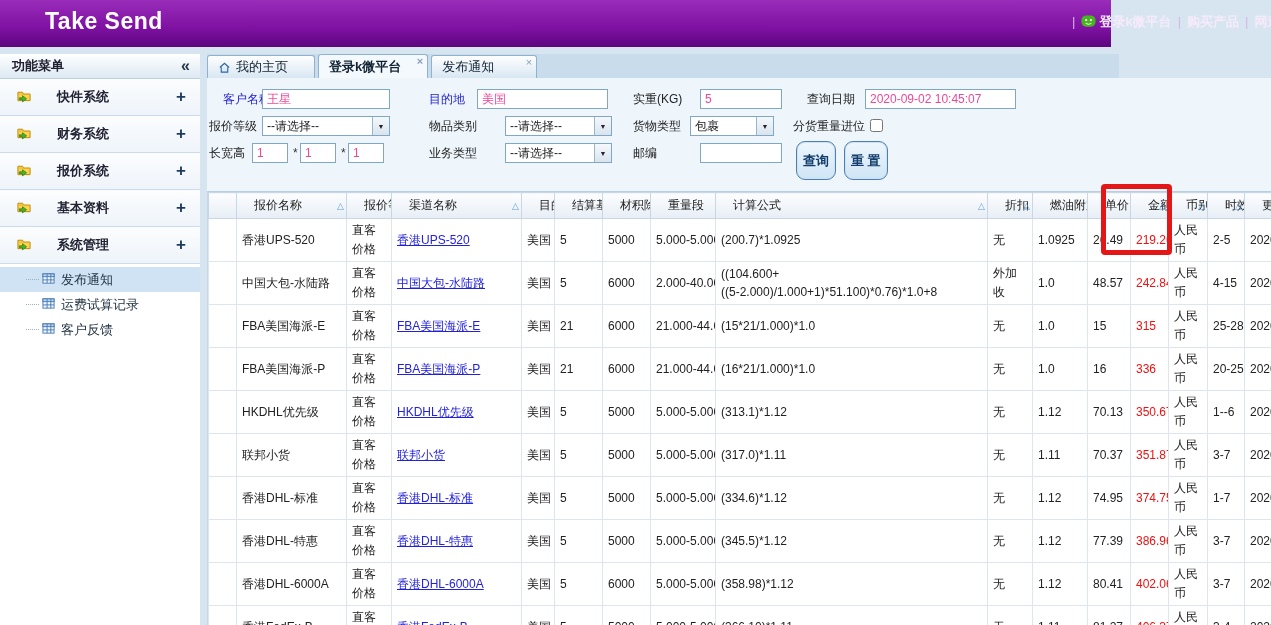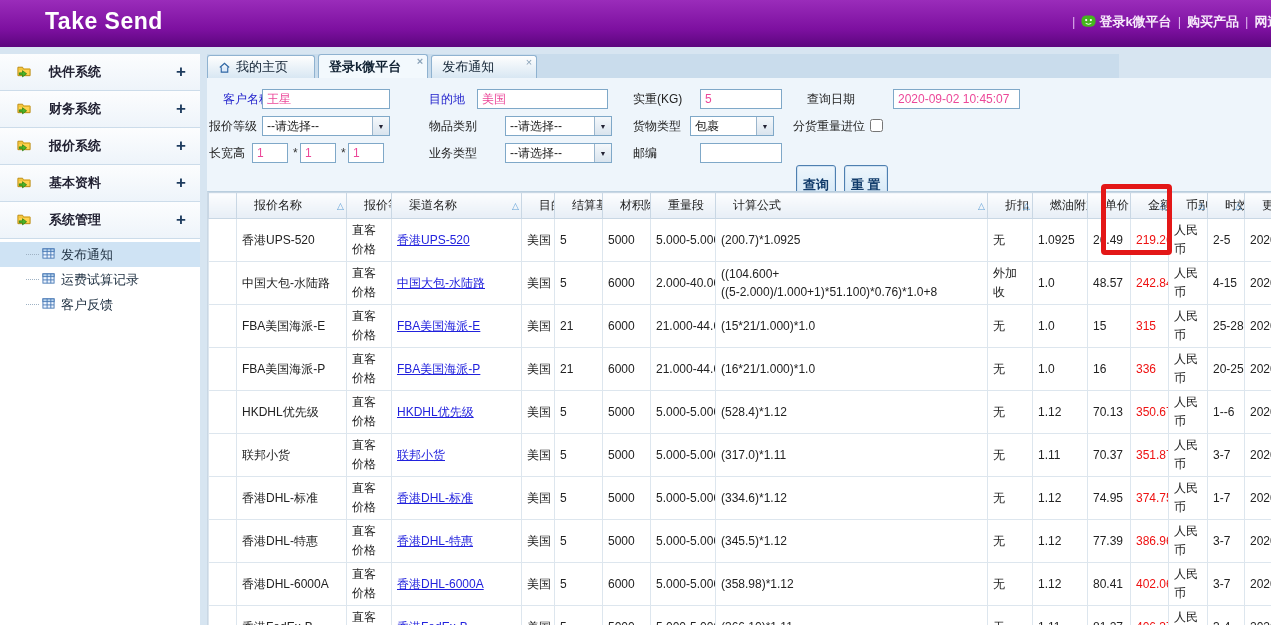--- a/index.html
+++ b/index.html
@@ -1,38 +1,38 @@
 <!DOCTYPE html>
 <html><head>
 <meta charset="utf-8">
 <style>
   * { margin:0; padding:0; box-sizing:border-box; }
   html,body { width:1271px; height:625px; overflow:hidden; }
   body { font-family:"Liberation Sans","DejaVu Sans",sans-serif; background:#d7e5f1; }
   #page { position:relative; width:1271px; height:625px; }
 
   
-  .topbar { position:absolute; left:0; top:0; width:1271px; height:47px;
+  .topbar { position:absolute; left:0; top:0; width:1111px; height:47px;
     background:linear-gradient(180deg,#9a2cba 0%,#7d10a0 62%,#5c067e 100%); }
   .brand { position:absolute; left:45px; top:8px; color:#fff; font-size:23px; font-weight:bold; letter-spacing:.5px; }
   .toplinks { position:absolute; left:1066px; top:13px; white-space:nowrap; font-size:13px; font-weight:bold; color:#f7ebfb; }
   .toplinks .sep { color:#dcb2ec; margin:0 6px; font-weight:normal; }
   .toplinks .tlink { color:#f7ebfb; cursor:pointer; }
   .toplinks svg { vertical-align:-3px; margin-right:3px; }
 
   
   .sidebar { position:absolute; left:0; top:54px; width:200px; height:571px; background:#fff; }
   .side-header { height:25px; display:flex; align-items:center; justify-content:space-between;
     padding:0 10px 0 12px; background:linear-gradient(#feffff,#dde9f3); border-bottom:1px solid #bed0e0;
     font-size:13px; font-weight:bold; color:#223; }
   .collapse { font-size:16px; font-weight:bold; color:#234; cursor:pointer; line-height:1; }
   .side-group { height:37px; display:flex; align-items:center; padding:0 14px 0 16px;
     background:linear-gradient(#fcfdfe,#eef4fa); border-bottom:1px solid #ccdcea;
     font-size:13px; font-weight:bold; color:#223; cursor:pointer; }
-  .side-group .glabel { flex:1; margin-left:17px; }
+  .side-group .glabel { flex:1; margin-left:25px; }
   .side-group .gstate { font-size:17px; font-weight:bold; color:#1d3b5e; }
   .side-children { padding:3px 0 4px; background:#fff; }
   .side-child { height:25px; display:flex; align-items:center; padding-left:26px; font-size:13px; color:#234; cursor:pointer; }
   .side-child .dots { width:13px; border-bottom:1px dotted #9fb2c4; margin-right:3px; }
   .side-child .clabel { margin-left:6px; }
   .side-child.selected { background:#cfe3f4; }
 
   
   .tabbar { position:absolute; left:207px; top:54px; width:912px; height:24px; background:#c9dcec;
     display:flex; align-items:flex-end; }
@@ -50,22 +50,22 @@
   .finput { position:absolute; height:20px; border:1px solid #7fa8c8; background:#fff; font-size:12px;
     padding:0 4px; color:#ec4899; font-family:inherit; }
   .selbox { position:absolute; height:20px; border:1px solid #7fa8c8; background:#fff; font-size:12px; color:#222; }
   .selbox .seltext { position:absolute; left:4px; top:0; line-height:18px; white-space:nowrap; }
   .selbox .selbtn { position:absolute; right:0; top:0; bottom:0; width:17px;
     background:linear-gradient(#f5f8fb,#d9e4ee); border-left:1px solid #9ab5cc;
     display:flex; align-items:center; justify-content:center; font-size:7px; color:#223; cursor:pointer; }
   .star { position:absolute; font-size:12px; color:#333; }
   .fcheck { position:absolute; width:13px; height:13px; cursor:pointer; }
   .fbtn { position:absolute; height:39px; background:linear-gradient(#eef6fc,#cfe5f6);
-    border:1px solid #4e7fb0; border-radius:3px; color:#123c6b; font-size:13px; font-weight:bold;
-    padding:0 6px; cursor:pointer; box-shadow:inset 0 0 0 1px #cfe2f2; font-family:inherit;margin-top:24px; }
+    border:1px solid #4e7fb0; border-radius:9px; color:#123c6b; font-size:13px; font-weight:bold;
+    padding:0 6px; cursor:pointer; box-shadow:inset 0 0 0 1px #cfe2f2; font-family:inherit; }
 
   
   .tablewrap { position:absolute; left:207px; top:191px; width:1064px; height:434px; overflow:hidden;
     background:#fff; border-top:1px solid #b9cede; border-left:1px solid #c9d7e4; }
   table { border-collapse:collapse; table-layout:fixed; width:1126px; }
   th { background:linear-gradient(#fcfdfe,#e7eef6); border:1px solid #c9d7e4; font-weight:normal;
     font-size:12px; color:#222; padding:0 17px; height:26px; text-align:left; position:relative;
     white-space:nowrap; overflow:hidden; }
   th .tri { position:absolute; right:2px; top:8px; font-size:9px; color:#5f9fd6; cursor:pointer; }
   td { border:1px solid #dde6ee; font-size:12px; color:#222; padding:2px 5px; height:43px;
@@ -88,20 +88,24 @@
     <div class="brand">Take Send</div>
     <div class="toplinks"><span class="sep">|</span><span><svg width="15" height="15" viewBox="0 0 16 16">
             <rect x="0.5" y="1.5" width="15" height="12" rx="5" fill="#45b61e"></rect>
             <circle cx="5.5" cy="6.5" r="1.2" fill="#fff"></circle>
             <circle cx="10.5" cy="6.5" r="1.2" fill="#fff"></circle>
             <path d="M5 10 q3 2 6 0" stroke="#fff" stroke-width="1" fill="none"></path>
           </svg></span><span class="tlink">登录k微平台</span><span class="sep">|</span><span class="tlink">购买产品</span><span class="sep">|</span><span class="tlink">网速测试</span></div>
   </div>
 
   <div class="sidebar">
+    <div class="side-header">
+      <span>功能菜单</span>
+      <span class="collapse">«</span>
+    </div>
     <div id="side-groups">
         <div class="side-group">
           <span><svg width="16" height="15" viewBox="0 0 16 16">
               <path d="M1.5 4.5 h5 l1 2 h7 v7 h-13 z" fill="#ffd24d" stroke="#b8860b"></path>
               <path d="M1.5 6.5 h13" stroke="#e8b82e" fill="none"></path>
               <path d="M3 10.5 h3.4 V8.2 l4.4 3.3 -4.4 3.3 v-2.3 H3 z" fill="#4db327" stroke="#1d7a0d" stroke-width="0.7"></path>
             </svg></span>
           <span class="glabel">快件系统</span>
           <span class="gstate">+</span>
         </div>
@@ -201,21 +205,21 @@
 
   <div class="content">
 
     <span class="flabel blue" style="left:16px;top:11px">客户名称</span>
     <input class="finput" style="left: 55px; top: 11px; width: 128px;" value="王星">
     <span class="flabel blue" style="left:222px;top:11px">目的地</span>
     <input class="finput" style="left: 270px; top: 11px; width: 131px;" value="美国">
     <span class="flabel" style="left:426px;top:11px">实重(KG)</span>
     <input class="finput" style="left: 493px; top: 11px; width: 82px;" value="5">
     <span class="flabel" style="left:600px;top:11px">查询日期</span>
-    <input class="finput" style="left: 686px; top: 11px; width: 127px;" value="2020-09-02 10:45:07">
+    <input class="finput" style="left: 658px; top: 11px; width: 151px;" value="2020-09-02 10:45:07">
 
     <span class="flabel" style="left:2px;top:38px">报价等级</span>
     <div class="selbox" style="left:55px;top:38px;width:128px">
       <span class="seltext">--请选择--</span>
       <span class="selbtn">▼</span>
     </div>
     <span class="flabel" style="left:222px;top:38px">物品类别</span>
     <div class="selbox" style="left:298px;top:38px;width:107px">
       <span class="seltext">--请选择--</span>
       <span class="selbtn">▼</span>
@@ -361,21 +365,21 @@
           </tr>
           <tr>
             <td class="num"></td>
             <td class="name nw">HKDHL优先级</td>
             <td class="grade">直客价格</td>
             <td class="channel"><a class="channel">HKDHL优先级</a></td>
             <td class="dest nw">美国</td>
             <td class="base nw">5</td>
             <td class="vol nw">5000</td>
             <td class="range nw">5.000-5.000</td>
-            <td class="formula">(528.4)*1.12</td>
+            <td class="formula">(313.1)*1.12</td>
             <td class="discount">无</td>
             <td class="fuel nw">1.12</td>
             <td class="unit nw">70.13</td>
             <td class="amount nw">350.67</td>
             <td class="currency">人民币</td>
             <td class="aging nw">1--6</td>
             <td class="updated nw">2020</td>
           </tr>
           <tr>
             <td class="num"></td>

